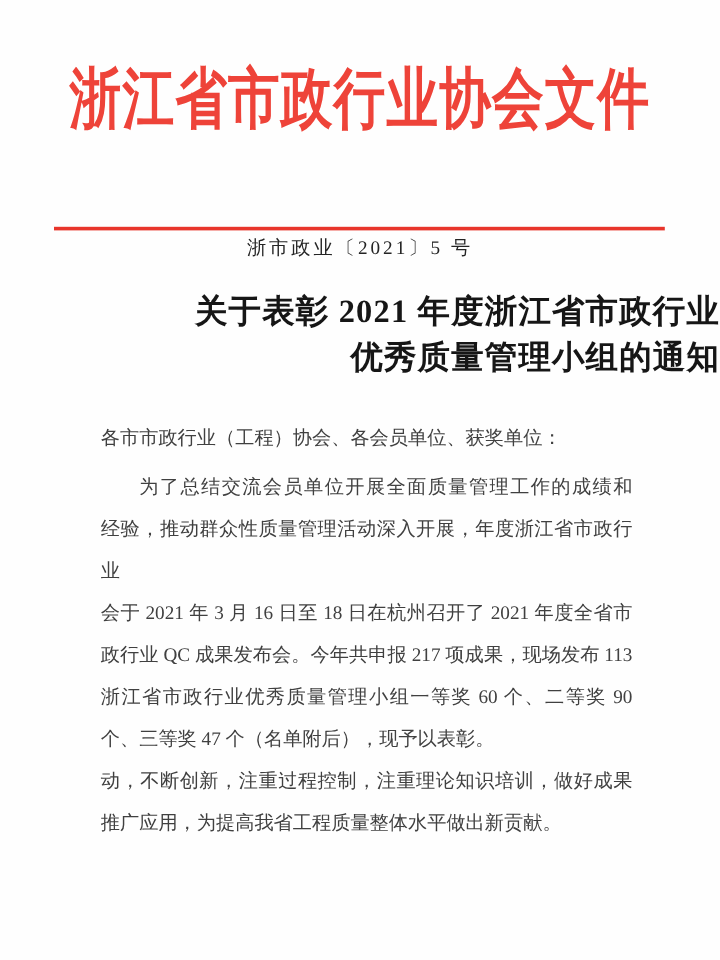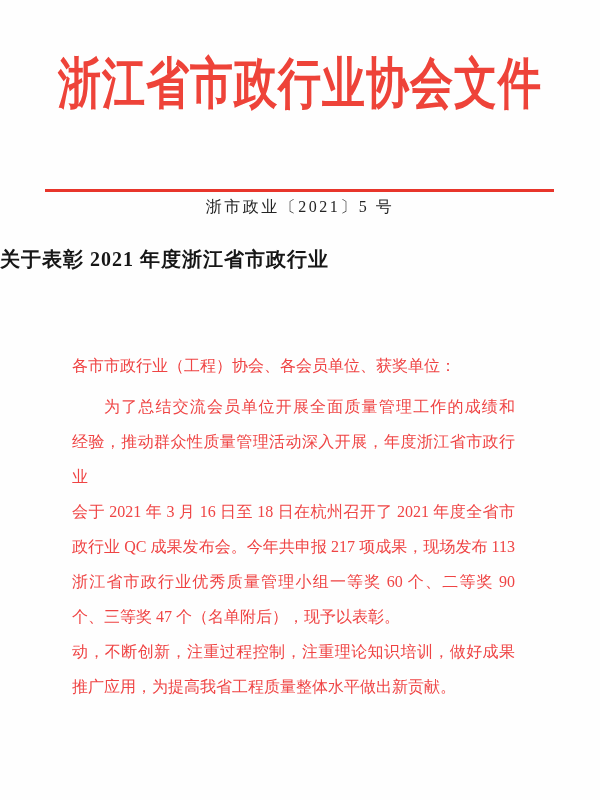--- a/index.html
+++ b/index.html
@@ -51,35 +51,35 @@
     top: 189px;
     width: 509px;
     height: 3px;
     background: var(--rule-red, #e8352b);
   }
   .doc-title {
     position: absolute;
     left: 0;
     right: 0;
     top: 240px;
-    text-align: left;
+    text-align: right;
     font-weight: bold;
-    font-size: 20px;
+    font-size: 27px;
     line-height: 39px;
     color: #161616;
     letter-spacing: 1px;
   }
   .body-block {
     position: absolute;
-    left: 72px;
+    left: 84px;
     width: 443px;
     top: 348px;
     font-size: 16px;
     line-height: 35px;
-    color: #ef4444;
+    color: #404040;
   }
   .line {
     white-space: nowrap;
   }
   .line.j {
     white-space: normal;
     text-align: justify;
     text-align-last: justify;
   }
   .indent {
@@ -95,20 +95,21 @@
 <div class="page">
 
   <h1 class="org-title">浙江省市政行业协会文件</h1>
 
   <div class="doc-number">浙市政业〔2021〕5 号</div>
 
   <div class="red-rule"></div>
 
   <div class="doc-title">
     <div>关于表彰 2021 年度浙江省市政行业</div>
+    <div>优秀质量管理小组的通知</div>
   </div>
 
   <div class="body-block">
 
     <div class="line">各市市政行业（工程）协会、各会员单位、获奖单位：</div>
 
     <div class="para-1">
       <div class="line j indent">为了总结交流会员单位开展全面质量管理工作的成绩和</div>
       <div class="line j">经验，推动群众性质量管理活动深入开展，年度浙江省市政行业</div>
       <div class="line j">会于 2021 年 3 月 16 日至 18 日在杭州召开了 2021 年度全省市</div>

